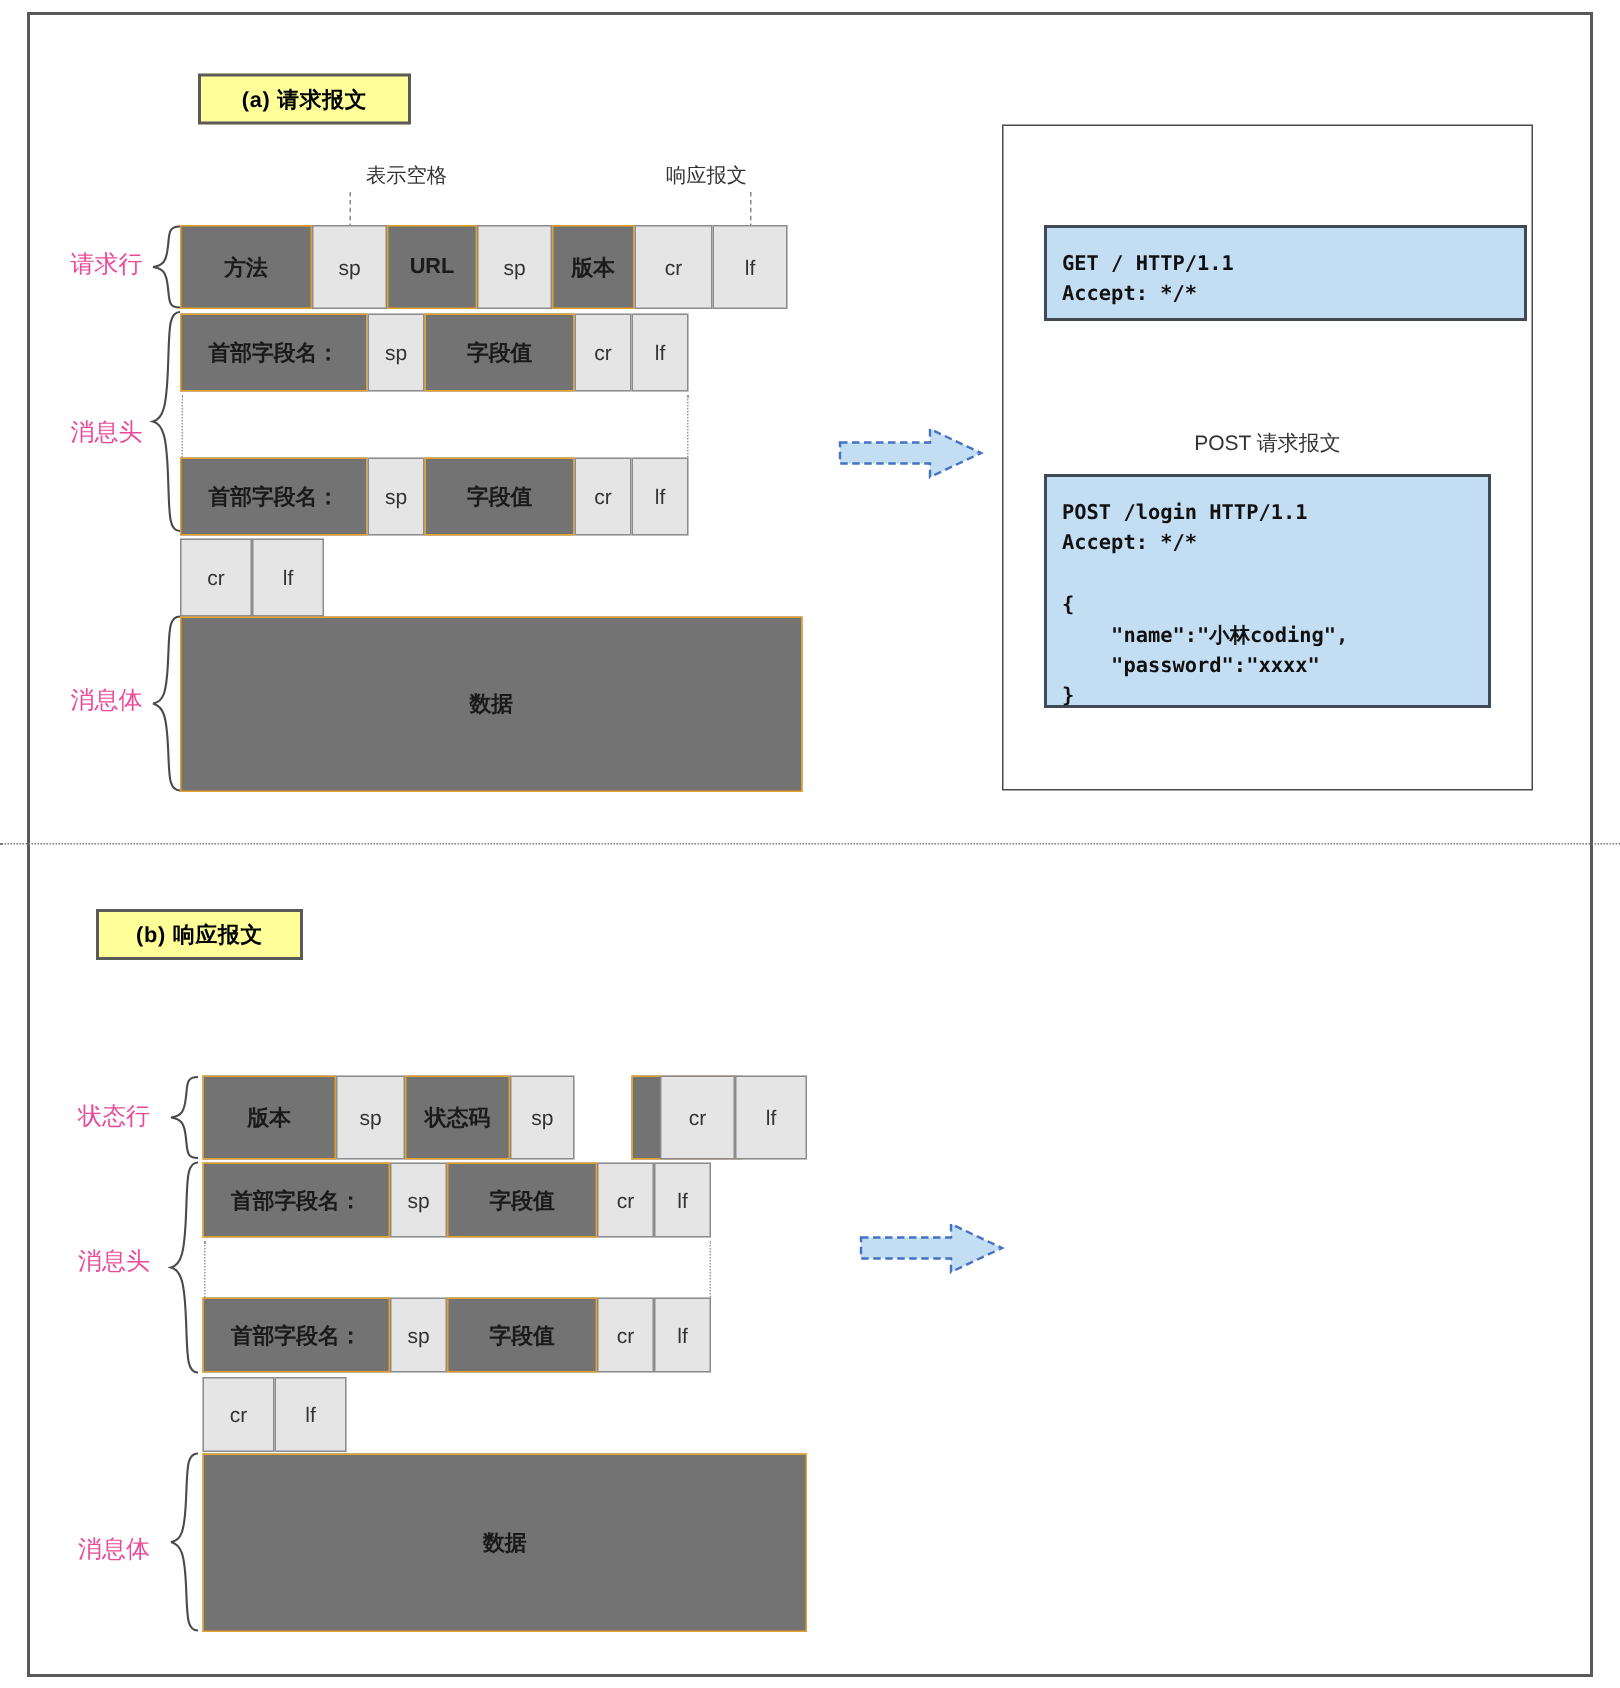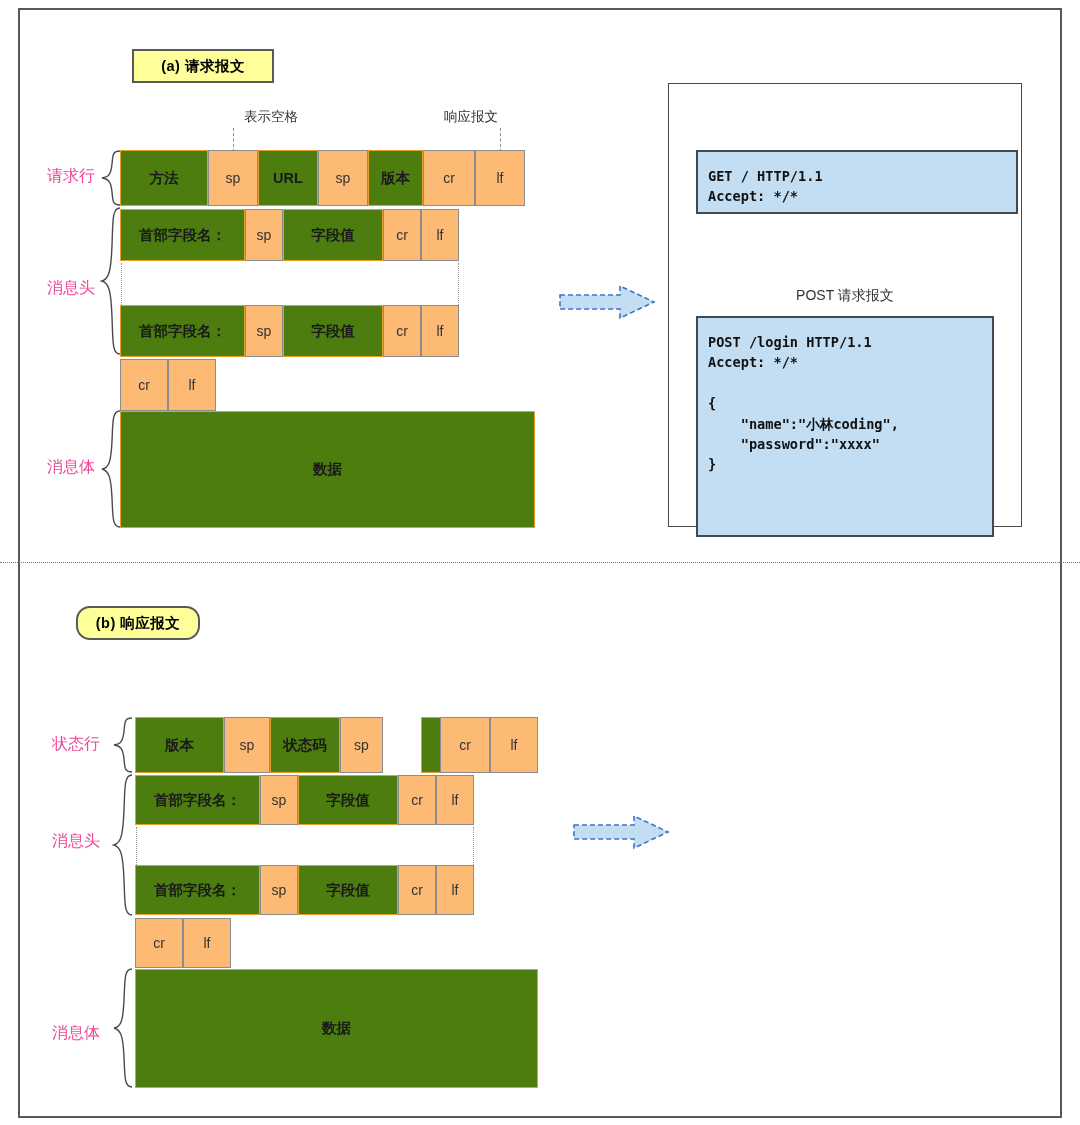--- a/index.html
+++ b/index.html
@@ -40,26 +40,26 @@
   }
 
   
   .cell{
     display:flex;align-items:center;justify-content:center;
     font-size:14.5px;
     color:#1a1a1a;
     box-sizing:border-box;
   }
   .cell.orange{
-    background:#4d7c0f;
+    background:#737373;
     border:1.6px solid #e3a02c;
     font-weight:bold;
   }
   .cell.gray{
-    background:#fdba74;
+    background:#e5e5e5;
     border:1.4px solid #8c8c8c;
     font-weight:normal;
     font-size:14px;
     color:#333;
   }
 
   
   .note{
     font-size:13.5px;color:#333;white-space:nowrap;
   }
@@ -176,29 +176,29 @@
   </div>
 
   <div class="abs panel" style="left:668px;top:83px;width:354px;height:444px;"></div>
 
 
   <div class="abs code-box" style="left:696px;top:150px;width:322px;height:64px;">GET / HTTP/1.1
 Accept: */*</div>
 
   <div class="abs panel-title" style="left:688px;top:285px;width:314px;text-align:center;">POST 请求报文</div>
 
-  <div class="abs code-box" style="left:696px;top:316px;width:298px;height:221px;">POST /login HTTP/1.1
+  <div class="abs code-box" style="left:696px;top:316px;width:298px;height:156px;">POST /login HTTP/1.1
 Accept: */*
 
 {
     "name":"小林coding",
     "password":"xxxx"
 }</div>
 
-  <div class="abs badge" style="left:76px;top:606px;width:124px;height:34px;border-radius:14px;">(b) 响应报文</div>
+  <div class="abs badge" style="left:64px;top:606px;width:138px;height:34px;">(b) 响应报文</div>
 
   <div class="abs rowlabel" style="left:52px;top:733px;width:56px;height:22px;">状态行</div>
   <svg class="abs brace" style="left:112px;top:717px;" width="22" height="56" viewBox="0 0 22 56">
     <path d="M20 1 C12 1 13 6 12 14 C11 24 9 27 2 28 C9 29 11 32 12 42 C13 50 12 55 20 55"></path>
   </svg>
 
   <div class="abs cell orange" style="left:135px;top:717px;width:89px;height:56px;">版本</div>
   <div class="abs cell gray" style="left:224px;top:717px;width:46px;height:56px;">sp</div>
   <div class="abs cell orange" style="left:270px;top:717px;width:70px;height:56px;">状态码</div>
   <div class="abs cell gray" style="left:340px;top:717px;width:43px;height:56px;">sp</div>

